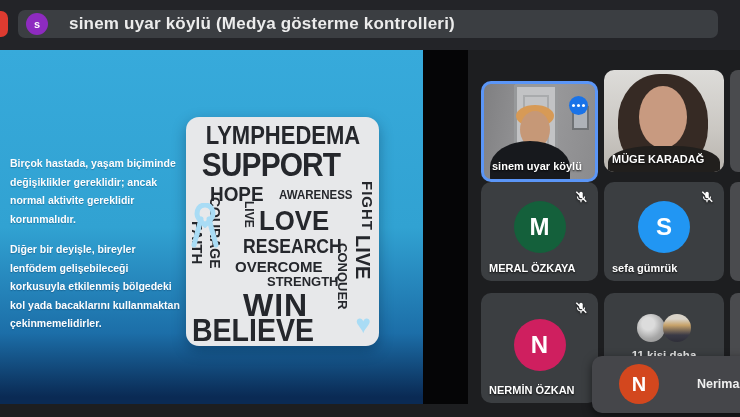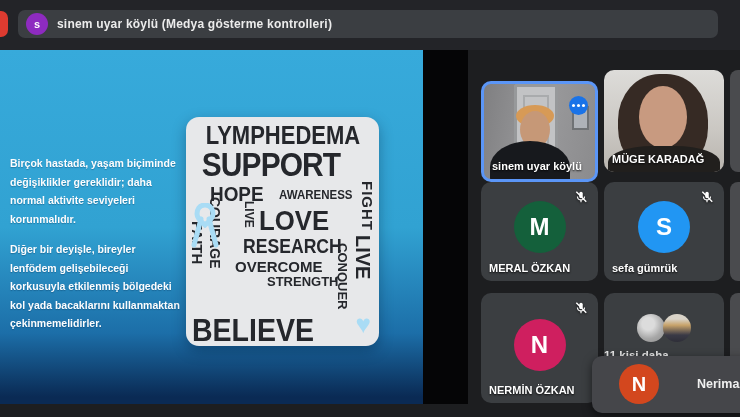--- a/index.html
+++ b/index.html
@@ -7,21 +7,21 @@
               font-family:"Liberation Sans", sans-serif; }
   #app { position:relative; width:740px; height:417px; background:#1d1e20; overflow:hidden; }
 
   
   .topbar { position:absolute; left:0; top:0; width:740px; height:50px; background:#232428; }
   .red-tab { position:absolute; left:-7px; top:11px; width:15px; height:26px; border-radius:7px; background:#dd3b30; }
   .banner { position:absolute; left:18px; top:10px; width:700px; height:28px; border-radius:7px;
             background:#3b3e42; display:flex; align-items:center; }
   .banner-avatar { margin-left:8px; width:22px; height:22px; border-radius:50%; background:#8e2bc0;
                    color:#fff; font-size:11px; font-weight:700; display:flex; align-items:center; justify-content:center; }
-  .banner-label { margin-left:9px; font-size:12px; font-weight:700; color:#ececec; letter-spacing:.2px; }
+  .banner-label { margin-left:21px; font-size:17px; font-weight:700; color:#ececec; letter-spacing:.2px; }
 
   
   .share { position:absolute; left:0; top:50px; width:468px; height:354px; background:#050506; }
   .slide { position:absolute; left:0; top:0; width:423px; height:354px;
            background:linear-gradient(180deg,#37aadb 0%, #31a2d2 50%, #1c6ea8 80%, #0a2a54 98%); }
   .slide-text { position:absolute; left:10px; top:104px; width:172px; }
   .slide-text p { font-size:10.5px; line-height:18.5px; font-weight:700; color:#fdfdfe;
                   margin-bottom:12px; text-shadow:0 1px 1px rgba(0,50,85,.35); }
 
   .card { position:absolute; left:186px; top:67px; width:193px; height:229px; background:#e7e8ea;
@@ -86,21 +86,21 @@
   
   .m-hair { position:absolute; left:14px; top:4px; width:90px; height:100px; border-radius:46%; background:#362a24; }
   .m-face { position:absolute; left:35px; top:16px; width:48px; height:62px; border-radius:50%; background:#c89a80; }
   .m-body { position:absolute; left:4px; top:76px; width:112px; height:40px; border-radius:40% 40% 0 0; background:#211f1d; }
 
   
   .more-avatars { position:absolute; top:21px; left:50%; transform:translateX(-50%); display:flex; }
   .ph { width:28px; height:28px; border-radius:50%; }
   .ph1 { background:radial-gradient(circle at 40% 35%, #dcdcdc 25%, #a7a7a7 60%, #8c8c8c); }
   .ph2 { margin-left:-2px; background:linear-gradient(180deg,#d9d3c8 18%, #c8a36a 40%, #3a3a46 75%, #2e2e38); }
-  .more-label { position:absolute; top:56px; width:100%; text-align:left; color:#e8e8e8;
+  .more-label { position:absolute; top:56px; width:100%; text-align:center; color:#e8e8e8;
                 font-size:11.5px; font-weight:700; }
 
   
   .overlay-tile { position:absolute; left:592px; top:356px; width:160px; height:57px; border-radius:10px;
                   background:#45464a; box-shadow:0 3px 10px rgba(0,0,0,.55); }
   .overlay-avatar { position:absolute; left:27px; top:8px; width:40px; height:40px; border-radius:50%;
                     background:#d3471e; color:#fff; font-size:20px; font-weight:700;
                     display:flex; align-items:center; justify-content:center; }
   .overlay-name { position:absolute; left:105px; top:21px; color:#f0f0f0; font-size:12.5px; font-weight:700; white-space:nowrap; }
 </style>
@@ -113,34 +113,35 @@
     <div class="red-tab"></div>
     <div class="banner">
       <div class="banner-avatar">s</div>
       <div class="banner-label">sinem uyar köylü (Medya gösterme kontrolleri)</div>
     </div>
   </div>
 
   <div class="share">
     <div class="slide">
       <div class="slide-text">
-        <p>Birçok hastada, yaşam biçiminde değişiklikler gereklidir; daha normal aktivite seviyeleri korunmalıdır.</p>
+        <p>Birçok hastada, yaşam biçiminde değişiklikler gereklidir; ancak normal aktivite gereklidir korunmalıdır.</p>
         <p>Diğer bir deyişle, bireyler lenfödem gelişebileceği korkusuyla etkilenmiş bölgedeki kol yada bacaklarını kullanmaktan çekinmemelidirler.</p>
       </div>
       <div class="card">
         <div class="w" id="w-lym">LYMPHEDEMA</div>
         <div class="w" id="w-sup">SUPPORT</div>
         <div class="w vert" id="w-fight">FIGHT</div>
         <div class="w" id="w-hope">HOPE</div>
         <div class="w" id="w-aware">AWARENESS</div>
         <div class="w vert" id="w-live-s">LIVE</div>
         <div class="w" id="w-love">LOVE</div>
         <div class="w" id="w-research">RESEARCH</div>
         <div class="w" id="w-overcome">OVERCOME</div>
         <div class="w" id="w-strength">STRENGTH</div>
+        <div class="w" id="w-win">WIN</div>
         <div class="w vert" id="w-conquer">CONQUER</div>
         <div class="w vert" id="w-live-r">LIVE</div>
         <div class="w vert" id="w-faith">FAITH</div>
         <div class="w vert" id="w-courage">COURAGE</div>
         <div class="w" id="w-believe">BELIEVE</div>
         <div class="w" id="w-heart">♥</div>
         <svg class="ribbon" width="28" height="46" viewBox="0 0 28 46">
           <path d="M14 2 C8 2 6 7 6 11 C6 15 9 18 14 22 C19 18 22 15 22 11 C22 7 20 2 14 2 Z" fill="none" stroke="#a9dcf5" stroke-width="5"></path>
           <path d="M10 16 L3 42" stroke="#a9dcf5" stroke-width="5" stroke-linecap="round"></path>
           <path d="M18 16 L25 42" stroke="#a9dcf5" stroke-width="5" stroke-linecap="round"></path>
@@ -171,21 +172,21 @@
     <div class="name-label">MÜGE KARADAĞ</div>
   </div>
 
   <div class="tile" id="t-meral">
     <svg class="mic-off" viewBox="0 0 24 24">
       <path fill="#fff" d="M12 14a3 3 0 0 0 3-3V6a3 3 0 0 0-6 0v5a3 3 0 0 0 3 3z"></path>
       <path fill="#fff" d="M17 11a5 5 0 0 1-10 0H5a7 7 0 0 0 6 6.9V21h2v-3.1A7 7 0 0 0 19 11h-2z"></path>
       <line x1="4" y1="3" x2="21" y2="20" stroke="#fff" stroke-width="2.4"></line>
     </svg>
     <div class="avatar-circle" id="av-meral">M</div>
-    <div class="name-label">MERAL ÖZKAN</div>
+    <div class="name-label">MERAL ÖZKAYA</div>
   </div>
 
   <div class="tile" id="t-sefa">
     <svg class="mic-off" viewBox="0 0 24 24">
       <path fill="#fff" d="M12 14a3 3 0 0 0 3-3V6a3 3 0 0 0-6 0v5a3 3 0 0 0 3 3z"></path>
       <path fill="#fff" d="M17 11a5 5 0 0 1-10 0H5a7 7 0 0 0 6 6.9V21h2v-3.1A7 7 0 0 0 19 11h-2z"></path>
       <line x1="4" y1="3" x2="21" y2="20" stroke="#fff" stroke-width="2.4"></line>
     </svg>
     <div class="avatar-circle" id="av-sefa">S</div>
     <div class="name-label">sefa gümrük</div>

